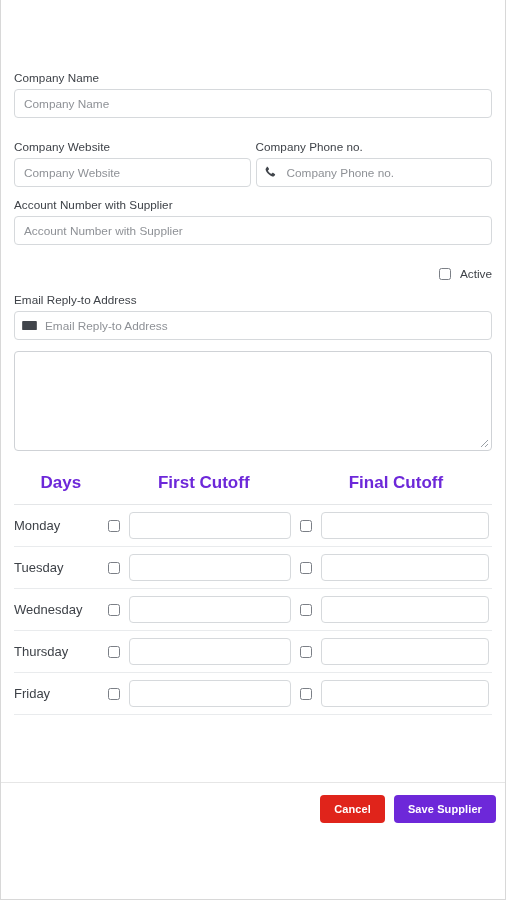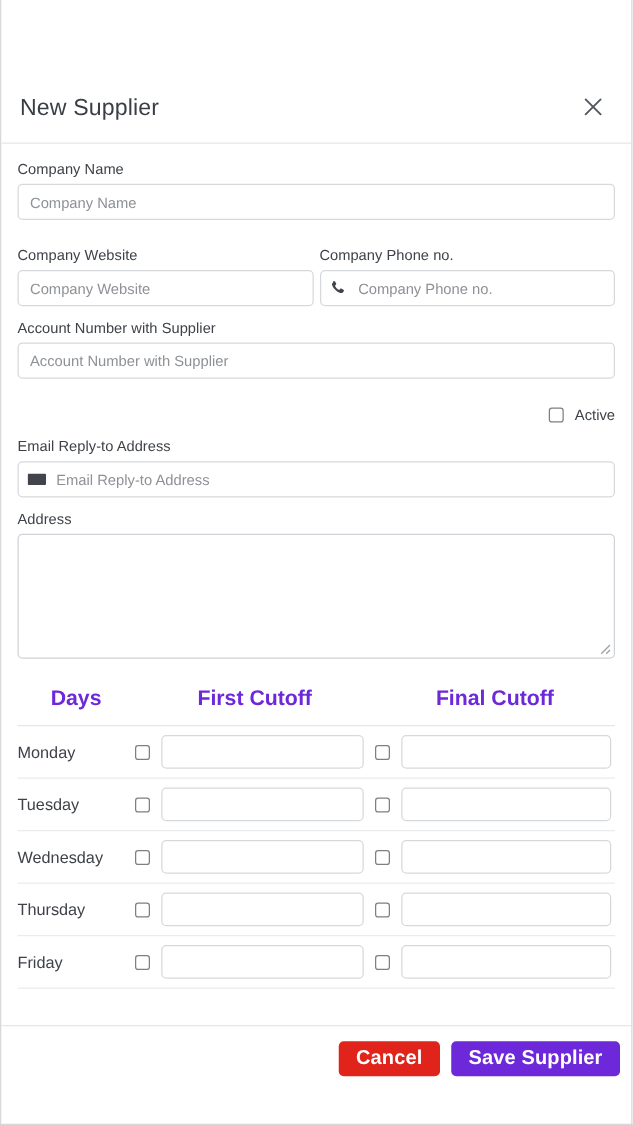--- a/index.html
+++ b/index.html
@@ -170,49 +170,40 @@
     border-top: 1px solid #e6e6e6;
     padding: 12px 9px 12px 0;
     display: flex;
     justify-content: flex-end;
     gap: 9px;
     margin-top: 2px;
   }
   .btn {
     border: none;
     border-radius: 4px;
-    font-size: 16px;
+    font-size: 11px;
     font-weight: 700;
     color: #ffffff;
     padding: 0 14px;
     height: 28px;
     cursor: pointer;
     font-family: "Liberation Sans", sans-serif;
     letter-spacing: .1px;
   }
   .btn-cancel { background: #e0241b; }
   .btn-save { background: #6d28d9; }
   .bottom-gap { flex: 1 1 auto; }
 </style>
 </head>
 <body>
 
 <div class="modal">
 
   <div class="top-gap"></div>
 
-  <div class="modal-header">
-    <div class="modal-title">New Supplier</div>
-    <div class="close-btn">
-      <svg width="17" height="17" viewBox="0 0 17 17" fill="none" stroke="currentColor" stroke-width="1.5" stroke-linecap="round">
-        <line x1="2.5" y1="2.5" x2="14.5" y2="14.5"></line>
-        <line x1="14.5" y1="2.5" x2="2.5" y2="14.5"></line>
-      </svg>
-    </div>
-  </div>
 
   <div class="modal-body">
 
     <div class="form-group">
       <div class="field-label">Company Name</div>
       <div class="input-shell">
         <span class="ph">Company Name</span>
       </div>
     </div>
 
@@ -258,21 +249,20 @@
             <svg width="15" height="11" viewBox="0 0 16 12" fill="currentColor">
               <path d="M1 1h14a1 1 0 0 1 1 1v8a1 1 0 0 1-1 1H1a1 1 0 0 1-1-1V2a1 1 0 0 1 1-1zm7 6L1.2 2.2h13.6L8 7z"></path>
             </svg>
           </span>
           <span class="ph">Email Reply-to Address</span>
         </div>
       </div>
     </div>
 
     <div class="form-group">
-      <div class="field-label">Address</div>
       <div class="textarea-shell">
         <svg class="resize-grip" viewBox="0 0 9 9" stroke="#9aa0a6" stroke-width="1" fill="none">
           <line x1="8" y1="1" x2="1" y2="8"></line>
           <line x1="8" y1="5" x2="5" y2="8"></line>
         </svg>
       </div>
     </div>
 
     <table class="days-table">
       <thead>

